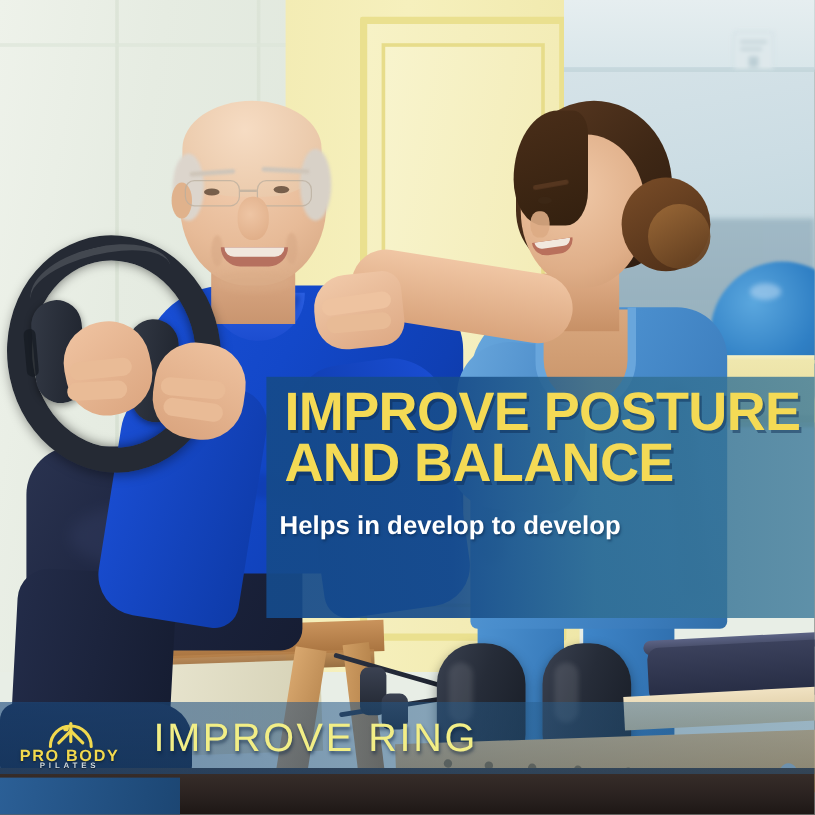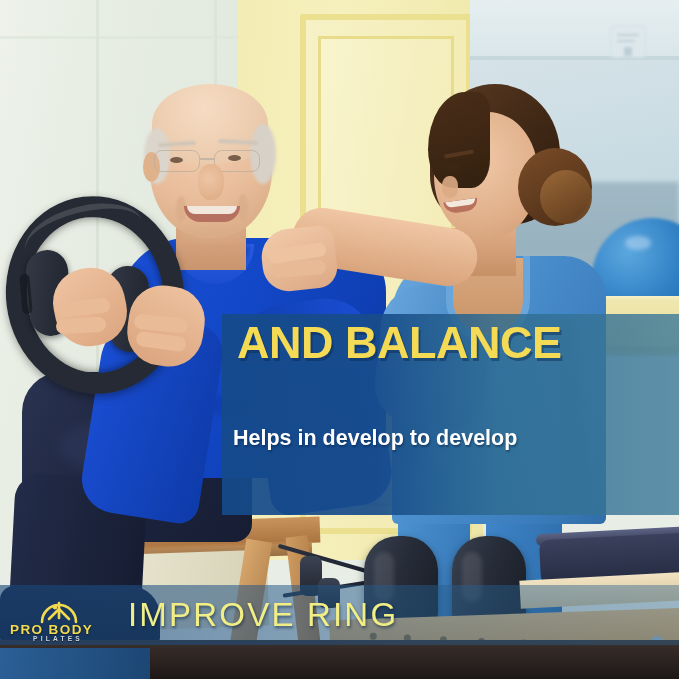--- a/index.html
+++ b/index.html
@@ -286,21 +286,21 @@
     position:absolute;left:128px;top:596px;
     color:#f2ee86;font-size:33px;font-weight:normal;letter-spacing:2.2px;
     text-shadow:1px 2px 3px rgba(6,28,56,.55);
     font-family:"Liberation Sans","DejaVu Sans",sans-serif;
   }
 
   
   .logo{position:absolute;left:10px;top:597px;width:96px;height:46px;}
   .logo-mark{position:absolute;left:28px;top:-1px;width:42px;height:30px;}
   .logo-brand{
-    position:absolute;left:0;top:25px;width:96px;text-align:left;
+    position:absolute;left:0;top:25px;width:96px;text-align:center;
     color:#f2d94e;font-size:13.5px;font-weight:bold;letter-spacing:1.4px;
     text-shadow:0 1px 2px rgba(0,0,0,.5);
   }
   .logo-sub{
     position:absolute;left:0;top:38px;width:96px;text-align:center;
     color:#cfd8dd;font-size:6.6px;font-weight:bold;letter-spacing:3.2px;
     text-shadow:0 1px 1px rgba(0,0,0,.5);
   }
 </style>
 </head>
@@ -447,20 +447,21 @@
       <div class="hole" style="left:232px;top:29px;"></div>
     </div>
     <div class="hook"></div>
     <div class="mat-dark"></div>
     <div class="mat-blue"></div>
   </div>
 
   <div class="overlay"></div>
 
   <div class="headline">
+    <span>IMPROVE POSTURE</span>
     <span class="l2">AND BALANCE</span>
   </div>
 
   <div class="subcopy">
     <div>Helps in develop to develop</div>
   </div>
 
   <div class="bottombar"></div>
 
   <div class="logo">

